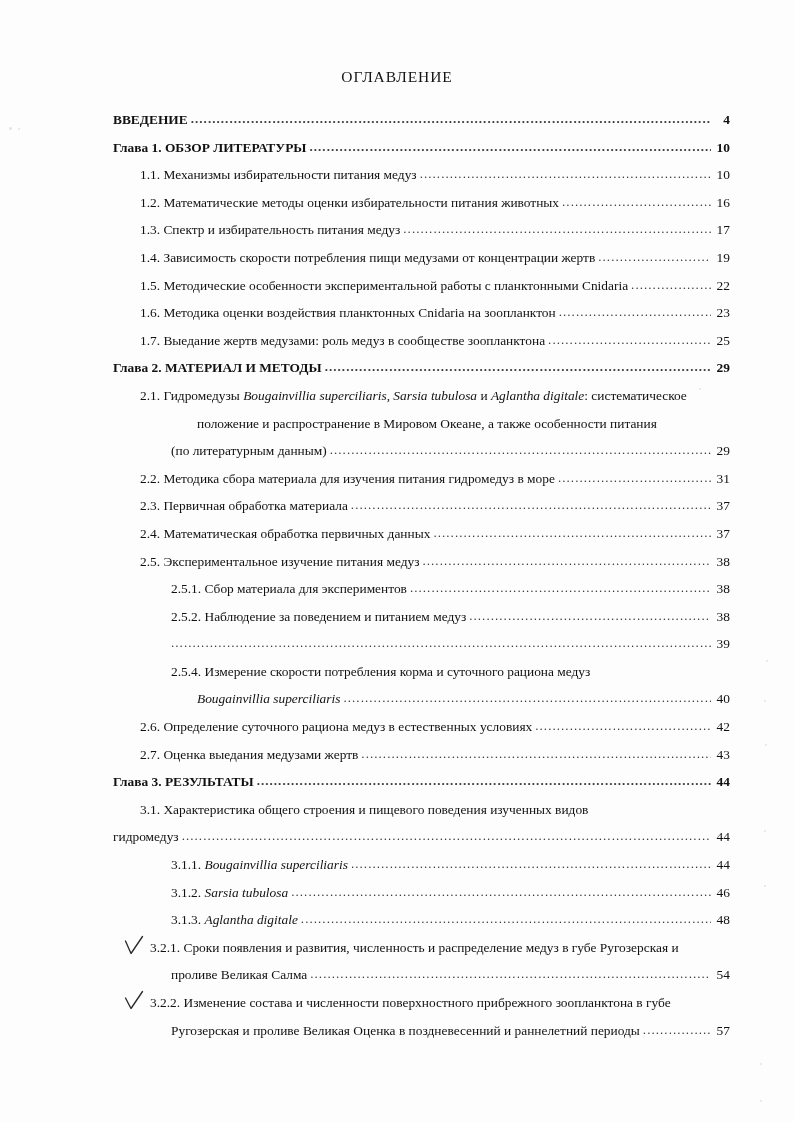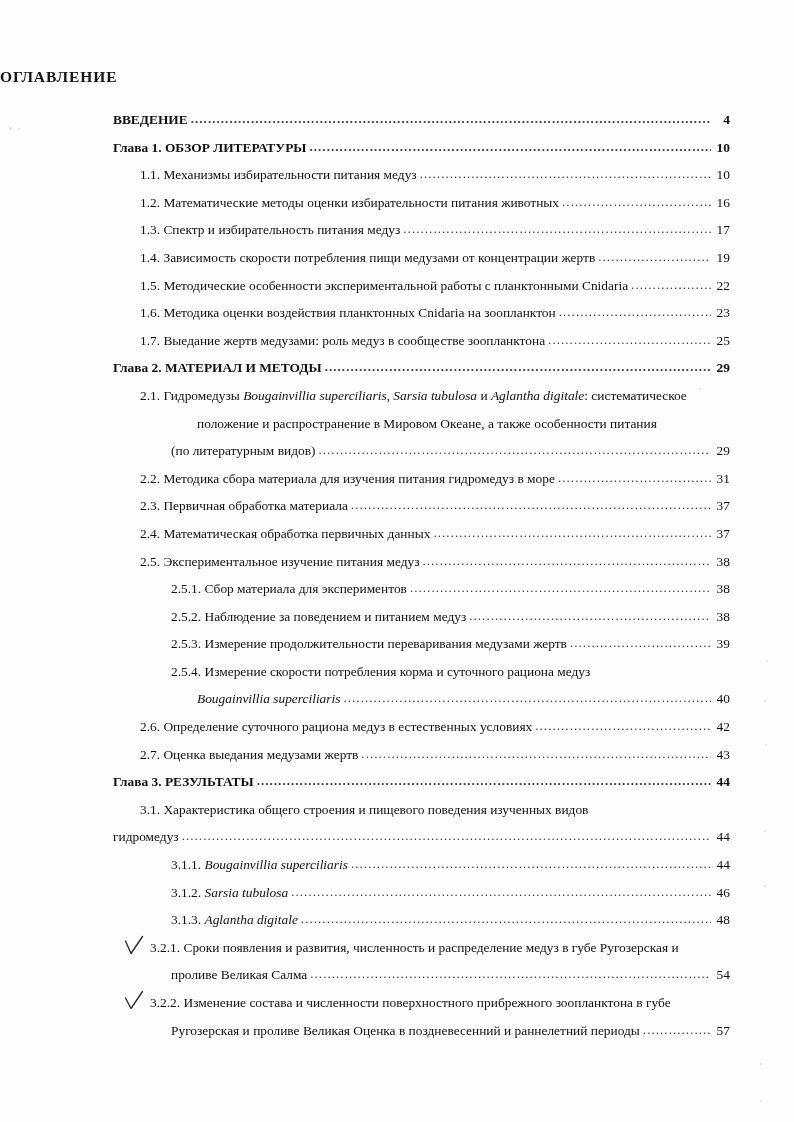--- a/index.html
+++ b/index.html
@@ -28,22 +28,23 @@
     background: #c9c9c9;
     border-radius: 50%;
     opacity: .5;
   }
 
   .toc-title {
     position: absolute;
     left: 0;
     right: 0;
     top: 68px;
+    text-align: center;
     font-size: 15.5px;
-    font-weight: bold;
+    font-weight: normal;
     letter-spacing: 0.9px;
     color: #141414;
   }
 
   .toc {
     position: absolute;
     left: 113px;
     top: 112px;
     width: 617px;
   }
@@ -190,21 +191,21 @@
 
     <div class="row lvl-chapter">
       <span class="label">Глава 2. МАТЕРИАЛ И МЕТОДЫ</span>
       <span class="dots"></span>
       <span class="pageno">29</span>
     </div>
 
     <div class="plain wrap-1" style="margin-left:27px;">2.1.  Гидромедузы <i>Bougainvillia superciliaris</i>, <i>Sarsia tubulosa</i> и <i>Aglantha digitale</i>: систематическое</div>
     <div class="plain wrap-2">положение и распространение в Мировом Океане, а также особенности питания</div>
     <div class="row" style="margin-left:58px;">
-      <span class="label">(по литературным видов)</span>
+      <span class="label">(по литературным данным)</span>
       <span class="dots"></span>
       <span class="pageno">29</span>
     </div>
 
     <div class="row lvl-1">
       <span class="label">2.2. Методика сбора материала для изучения питания гидромедуз в море</span>
       <span class="dots"></span>
       <span class="pageno">31</span>
     </div>
 
@@ -232,21 +233,20 @@
       <span class="pageno">38</span>
     </div>
 
     <div class="row lvl-2">
       <span class="label">2.5.2. Наблюдение за поведением и питанием медуз</span>
       <span class="dots"></span>
       <span class="pageno">38</span>
     </div>
 
     <div class="row lvl-2">
-      <span class="label">2.5.3. Измерение продолжительности переваривания медузами жертв</span>
       <span class="dots"></span>
       <span class="pageno">39</span>
     </div>
 
     <div class="plain" style="margin-left:58px;">2.5.4. Измерение скорости потребления корма и суточного рациона медуз</div>
     <div class="row" style="margin-left:84px;">
       <span class="label"><i>Bougainvillia superciliaris</i></span>
       <span class="dots"></span>
       <span class="pageno">40</span>
     </div>

